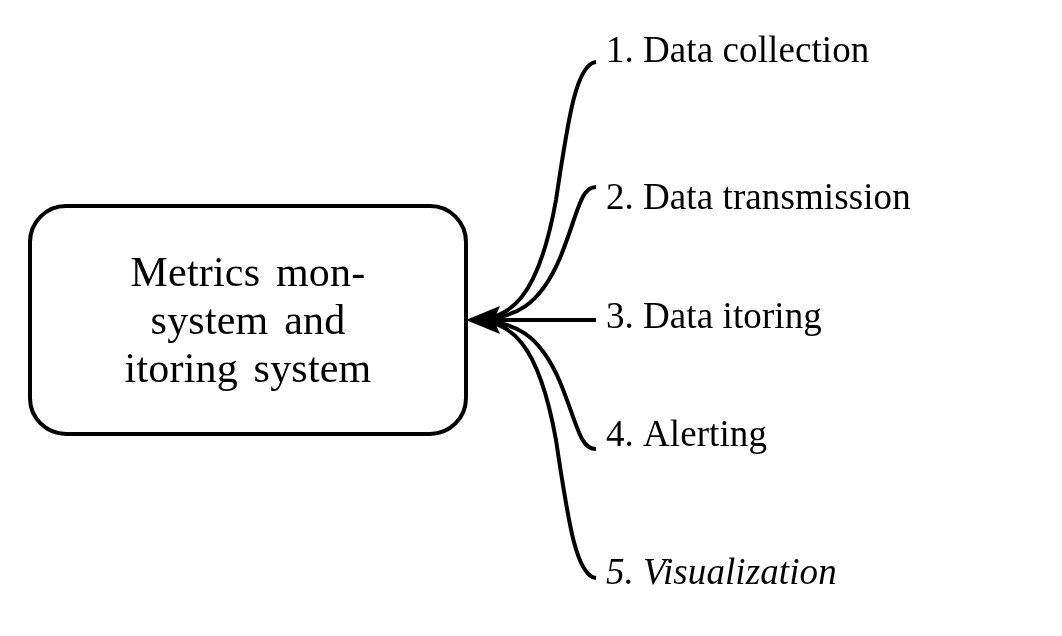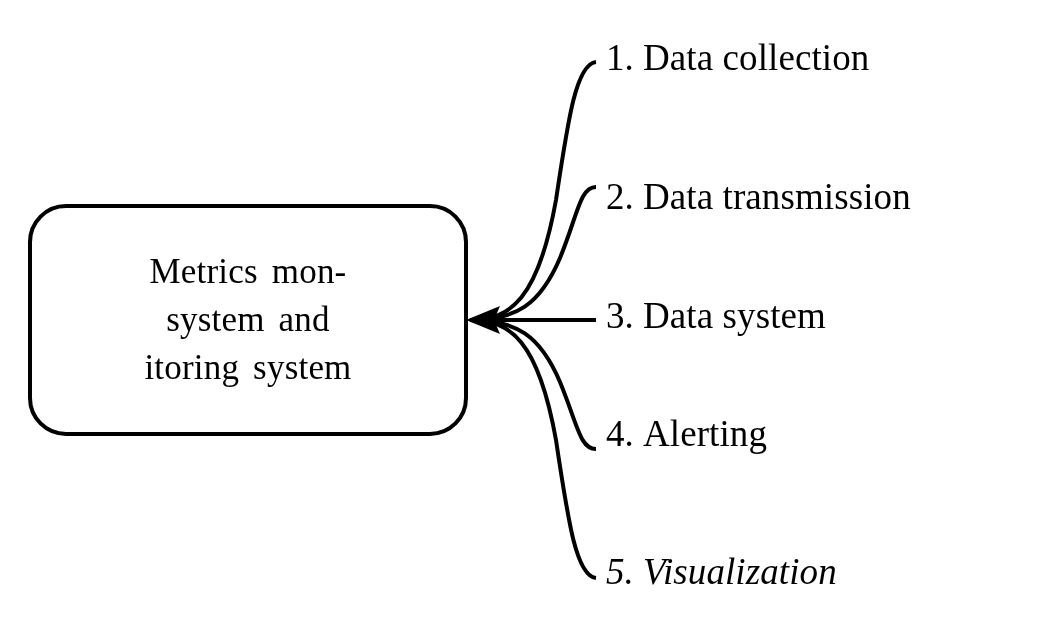--- a/index.html
+++ b/index.html
@@ -38,38 +38,38 @@
     background: #ffffff;
     display: flex;
     flex-direction: column;
     align-items: center;
     justify-content: center;
   }
   .root-line {
     display: block;
     width: 100%;
     text-align: center;
-    font-size: 35px;
+    font-size: 42px;
     line-height: 48px;
     letter-spacing: 0.2px;
     word-spacing: 5px;
     white-space: nowrap;
   }
   .branch-label {
     position: absolute;
     left: 606px;
     font-size: 37px;
     line-height: 44px;
     white-space: nowrap;
     letter-spacing: 0.1px;
   }
   .branch-label .num {
     margin-right: 9px;
   }
-  #label-1 { top: 36px; }
+  #label-1 { top: 28px; }
   #label-2 { top: 175px; }
   #label-3 { top: 294px; }
   #label-4 { top: 412px; }
   #label-5 { top: 550px; font-style: italic; }
 </style>
 </head>
 <body>
 
 <div id="canvas">
 
@@ -92,21 +92,21 @@
 
   <div class="branch-label" id="label-1">
     <span class="num">1.</span><span class="txt">Data collection</span>
   </div>
 
   <div class="branch-label" id="label-2">
     <span class="num">2.</span><span class="txt">Data transmission</span>
   </div>
 
   <div class="branch-label" id="label-3">
-    <span class="num">3.</span><span class="txt">Data system</span>
+    <span class="num">3.</span><span class="txt">Data itoring</span>
   </div>
 
   <div class="branch-label" id="label-4">
     <span class="num">4.</span><span class="txt">Alerting</span>
   </div>
 
   <div class="branch-label" id="label-5">
     <span class="num">5.</span><span class="txt">Visualization</span>
   </div>
 

